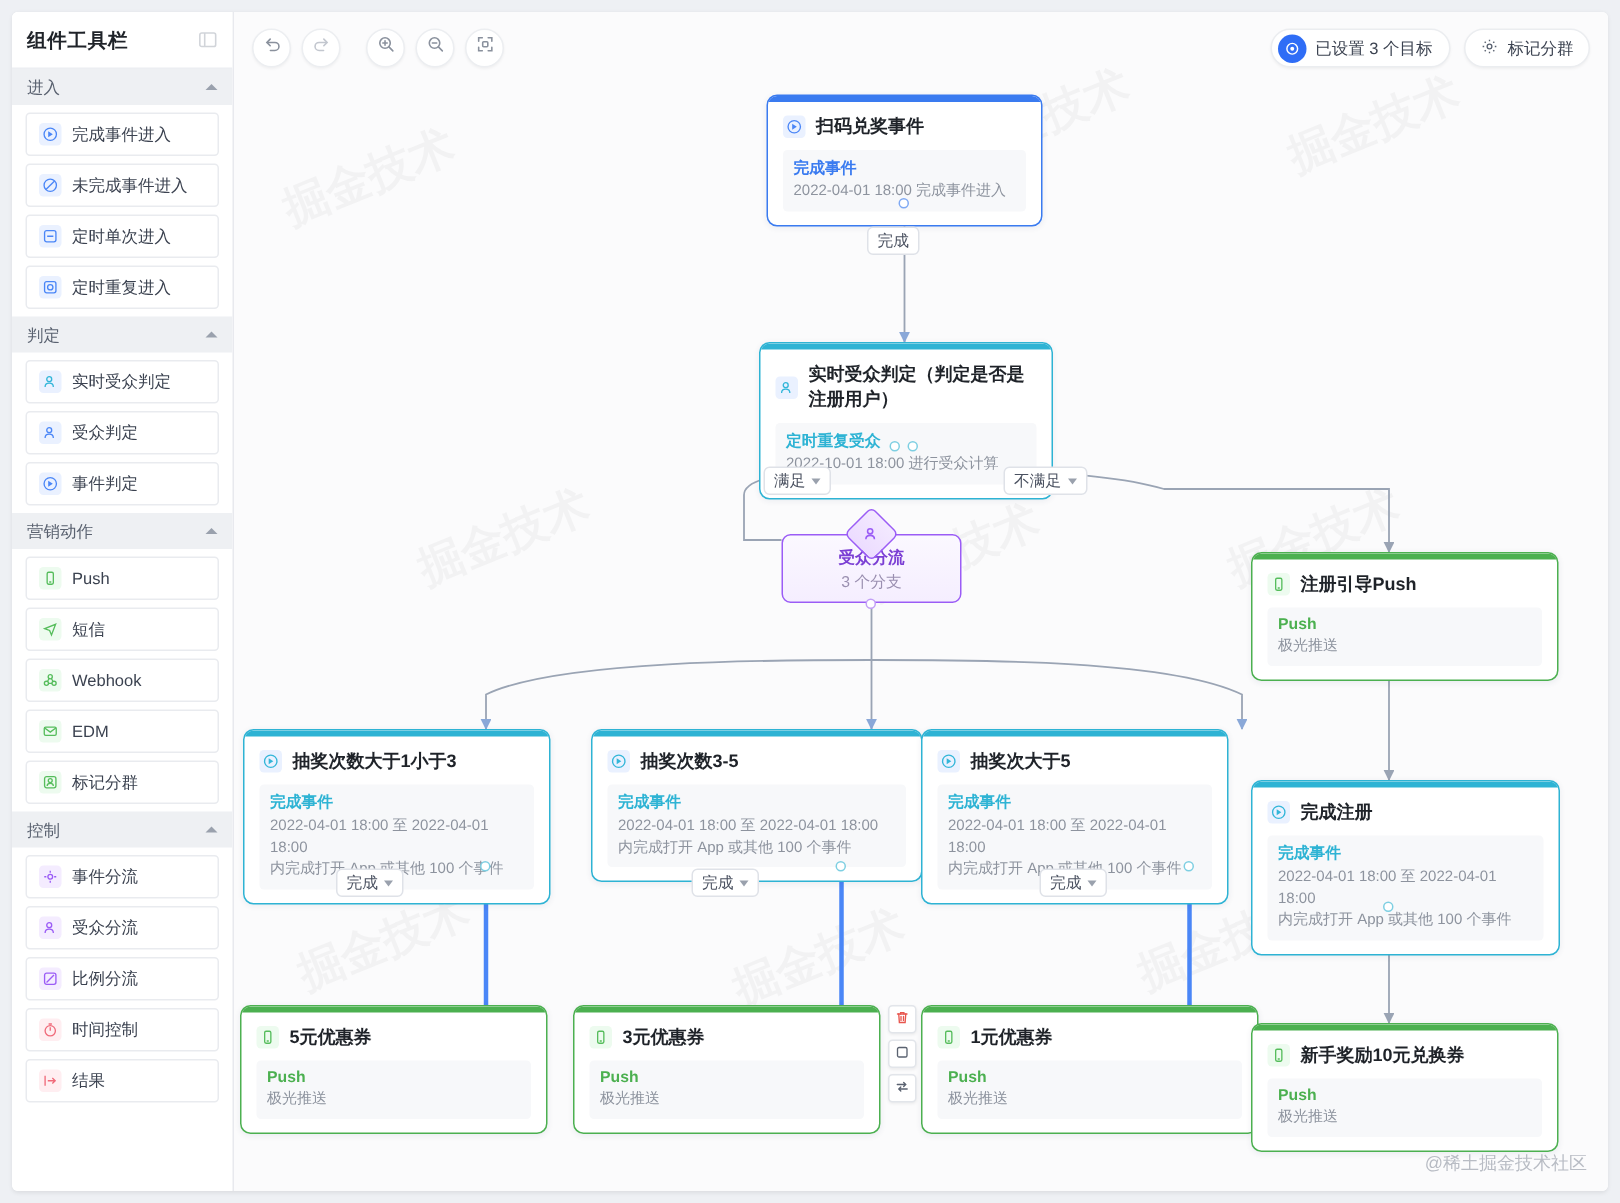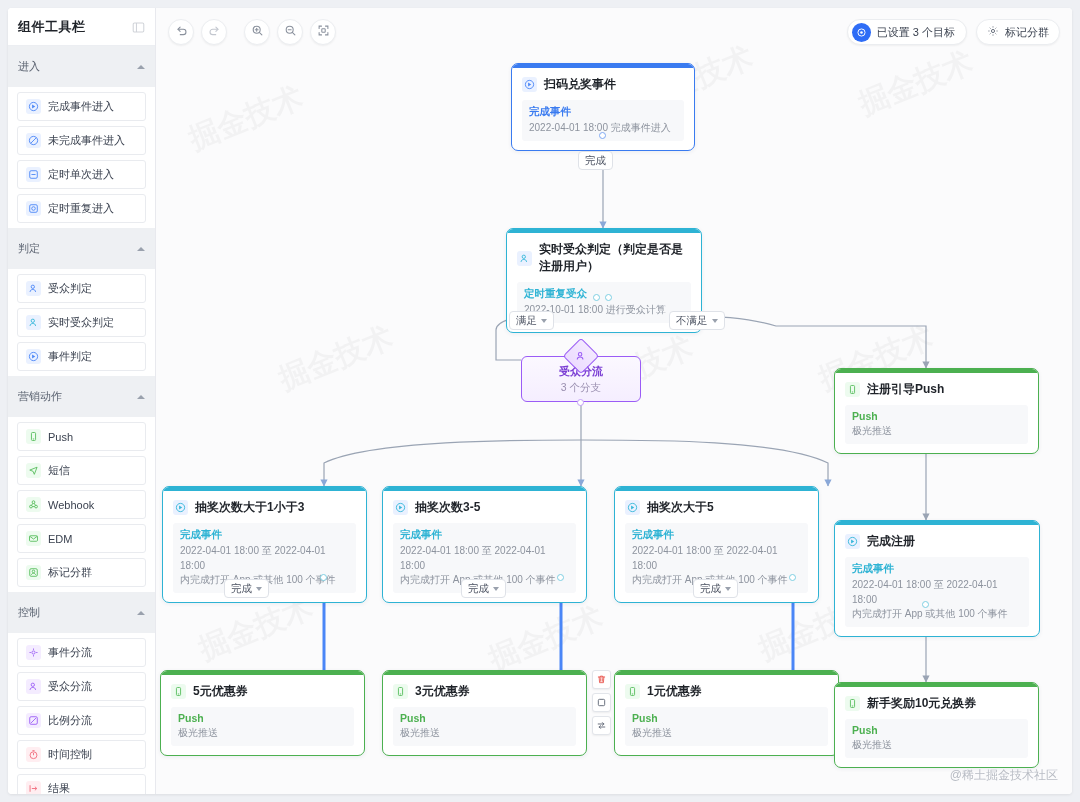--- a/index.html
+++ b/index.html
@@ -47,21 +47,21 @@
     font-size: 13px;
     font-weight: bold;
     color: #1f2329;
     letter-spacing: .5px;
     flex: 1;
   }
   .sb-collapse { width: 13px; height: 13px; opacity: .45; }
   .sb-scroll { flex: 1; overflow: hidden; }
 
   .sb-group-head {
-    height: 41px;
+    height: 24px;
     background: #eef0f3;
     display: flex;
     align-items: center;
     padding: 0 10px;
     font-size: 11px;
     color: #5a6270;
   }
   .sb-group-head .gh-label { flex: 1; }
   .caret-up {
     width: 0; height: 0;
@@ -356,35 +356,35 @@
         </span>
         <span class="sb-label">定时重复进入</span>
       </div>
 
       <div class="sb-group-head">
         <span class="gh-label">判定</span>
         <span class="caret-up"></span>
       </div>
       <div class="sb-item">
         <span class="sb-ico ico-blue">
+          <svg viewBox="0 0 16 16" fill="none" stroke="#33b6d9" stroke-width="1.3">
+                <circle cx="7" cy="5.5" r="2.4"></circle>
+                <path d="M3 13c0-2.3 1.8-3.6 4-3.6s4 1.3 4 3.6"></path>
+              </svg>
+        </span>
+        <span class="sb-label">实时受众判定</span>
+      </div>
+      <div class="sb-item">
+        <span class="sb-ico ico-blue">
           <svg viewBox="0 0 16 16" fill="none" stroke="#4a86f7" stroke-width="1.3">
                 <circle cx="7" cy="5.5" r="2.4"></circle>
                 <path d="M3 13c0-2.3 1.8-3.6 4-3.6s4 1.3 4 3.6"></path>
               </svg>
         </span>
         <span class="sb-label">受众判定</span>
-      </div>
-      <div class="sb-item">
-        <span class="sb-ico ico-blue">
-          <svg viewBox="0 0 16 16" fill="none" stroke="#33b6d9" stroke-width="1.3">
-                <circle cx="7" cy="5.5" r="2.4"></circle>
-                <path d="M3 13c0-2.3 1.8-3.6 4-3.6s4 1.3 4 3.6"></path>
-              </svg>
-        </span>
-        <span class="sb-label">实时受众判定</span>
       </div>
       <div class="sb-item">
         <span class="sb-ico ico-blue">
           <svg viewBox="0 0 16 16" fill="none" stroke="#4a86f7" stroke-width="1.3">
                 <circle cx="8" cy="8" r="6"></circle>
                 <path d="M6 5.2l4.5 2.8L6 10.8z" fill="#4a86f7" stroke="none"></path>
               </svg>
         </span>
         <span class="sb-label">事件判定</span>
       </div>
@@ -695,21 +695,21 @@
             <div class="v">2022-04-01 18:00 至 2022-04-01 18:00</div>
             <div class="v">内完成打开 App 或其他 100 个事件</div>
           </div>
         </div>
       </div>
       <div class="elabel" style="left:68px; top:571px;">
         <span>完成</span>
         <span class="cd"></span>
       </div>
 
-      <div class="node n-cyan" style="left:226px; top:478px; width:205px;">
+      <div class="node n-cyan" style="left:238px; top:478px; width:221px;">
         <div class="bar"></div>
         <div class="body">
           <div class="ttl">
             <span class="nico ico-blue">
               <svg viewBox="0 0 16 16" fill="none" stroke="#33b6d9" stroke-width="1.3">
                     <circle cx="8" cy="8" r="6"></circle>
                     <path d="M6 5.2l4.5 2.8L6 10.8z" fill="#33b6d9" stroke="none"></path>
                   </svg>
             </span>
             <span>抽奖次数3-5</span>

